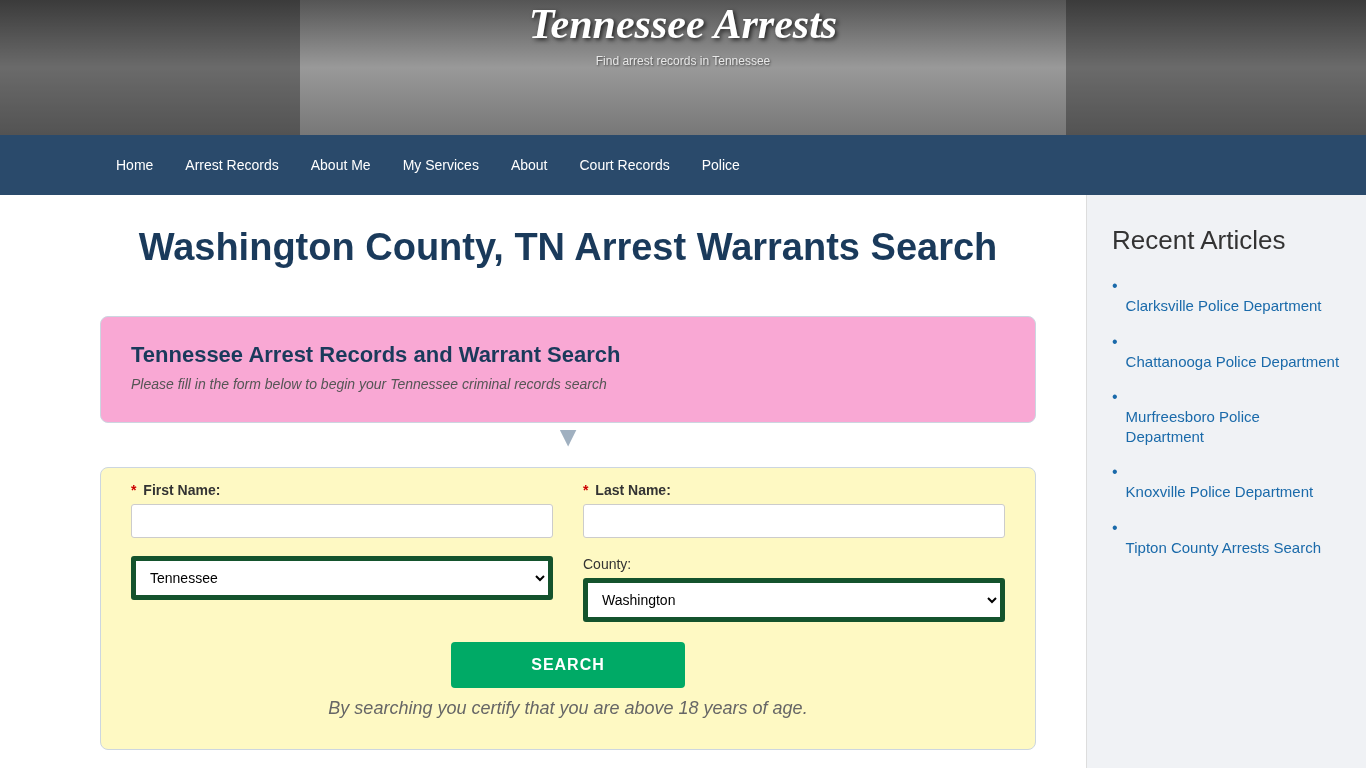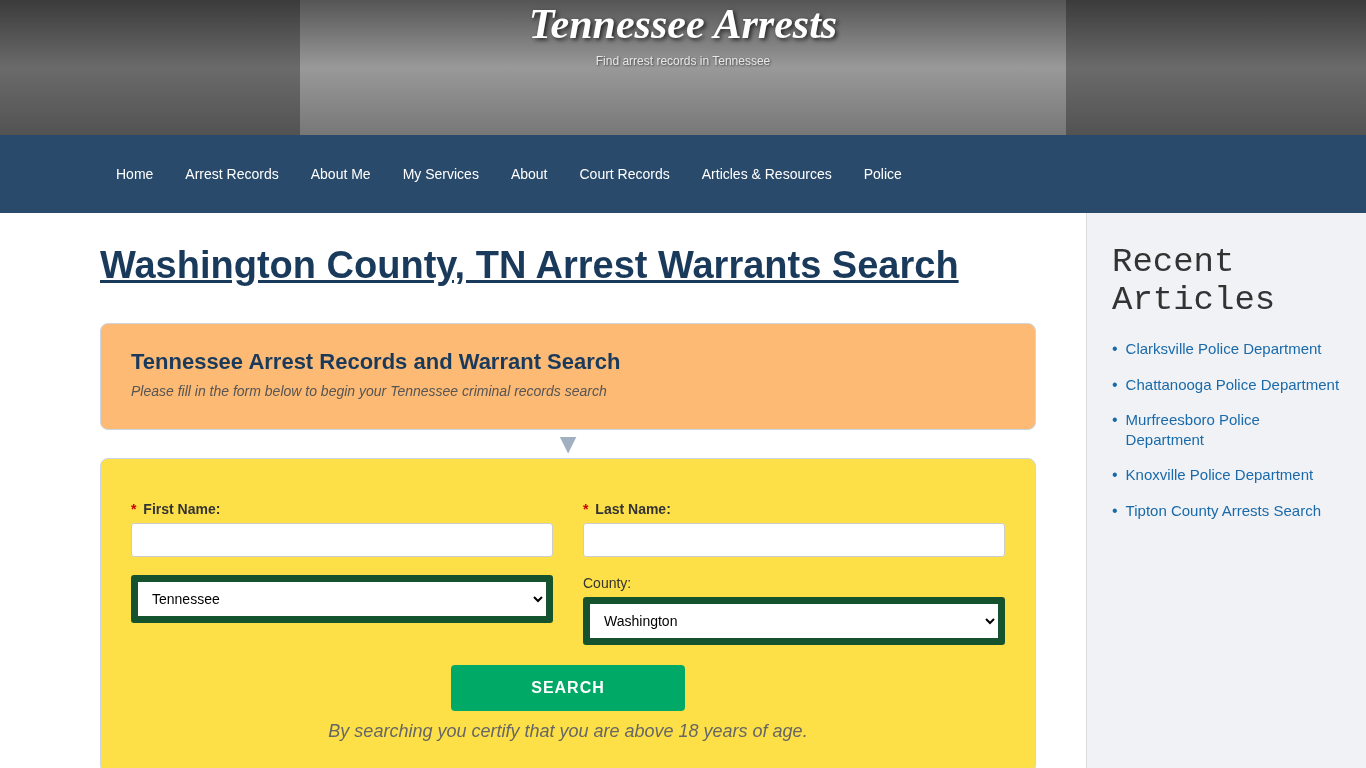--- a/index.html
+++ b/index.html
@@ -55,21 +55,21 @@
 
     
     .nav {
       background: #2a4a6b;
       width: 100%;
     }
     .nav ul {
       list-style: none;
       display: flex;
       align-items: center;
-      padding: 17px 100px;
+      padding: 8px 100px;
     }
     .nav ul li a {
       display: block;
       color: #fff;
       text-decoration: none;
       padding: 14px 16px;
       font-size: 14px;
       font-weight: normal;
       transition: background 0.2s;
     }
@@ -85,29 +85,28 @@
     .content {
       flex: 1;
       padding: 30px 50px 40px 100px;
       background: #fff;
     }
 
     .page-title {
       font-size: 38px;
       font-weight: bold;
       color: #1a3a5b;
-      text-align: left;
-      margin-bottom: 34px;
+      text-align: center;
+      margin-bottom: 45px;
       line-height: 1.2;
-      text-decoration: underline;
     }
 
     
     .search-box {
-      background: #fdba74;
+      background: #f9a8d4;
       border: 1px solid #ccd6e0;
       border-radius: 8px;
       padding: 25px 30px 30px;
       margin-bottom: 0;
       position: relative;
     }
     .search-box-title {
       font-size: 22px;
       font-weight: bold;
       color: #1a3a5b;
@@ -125,25 +124,25 @@
       text-align: center;
       font-size: 28px;
       color: #a0b0c0;
       line-height: 1;
       margin: 0;
       padding: 0;
     }
 
     
     .form-area {
-      background: #fde047;
+      background: #fef9c3;
       border: 1px solid #ccd6e0;
       border-radius: 8px;
-      padding: 42px 30px 30px;
-      margin-top: 0;
+      padding: 14px 30px 30px;
+      margin-top: 16px;
     }
 
     .form-row {
       display: flex;
       gap: 30px;
       margin-bottom: 18px;
     }
     .form-group {
       flex: 1;
     }
@@ -166,21 +165,21 @@
       width: 100%;
       padding: 8px 10px;
       border: 1px solid #ccc;
       border-radius: 3px;
       font-size: 14px;
       background: #fff;
     }
     .form-select {
       width: 100%;
       padding: 8px 10px;
-      border: 7px solid #14532d;
+      border: 5px solid #14532d;
       border-radius: 3px;
       font-size: 14px;
       background: #fff;
       cursor: pointer;
     }
 
     .search-btn-row {
       text-align: center;
       margin-top: 20px;
     }
@@ -207,25 +206,24 @@
 
     
     .sidebar {
       width: 280px;
       min-width: 280px;
       background: #f0f2f5;
       padding: 30px 25px;
       border-left: 1px solid #ddd;
     }
     .sidebar-title {
-      font-size: 34px;
+      font-size: 26px;
       color: #333;
       margin-bottom: 20px;
       font-weight: normal;
-      font-family: Liberation Mono, monospace;
     }
     .sidebar-list {
       list-style: none;
       padding: 0;
     }
     .sidebar-list li {
       display: flex;
       align-items: flex-start;
       margin-bottom: 16px;
     }
@@ -234,20 +232,21 @@
       font-size: 16px;
       margin-right: 8px;
       margin-top: 1px;
       flex-shrink: 0;
     }
     .sidebar-list li a {
       color: #1a6aaa;
       text-decoration: none;
       font-size: 15px;
       line-height: 1.3;
+      margin-top: 20px;
     }
   </style>
 </head>
 <body>
 
 <div class="header">
   <div class="header-bg"></div>
   <div class="header-bars-left"></div>
   <div class="header-bars-right"></div>
   <div class="header-content">
@@ -268,23 +267,20 @@
         <a href="#">About Me</a>
       </li>
       <li>
         <a href="#">My Services</a>
       </li>
       <li>
         <a href="#">About</a>
       </li>
       <li>
         <a href="#">Court Records</a>
-      </li>
-      <li>
-        <a href="#">Articles &amp; Resources</a>
       </li>
       <li>
         <a href="#">Police</a>
       </li>
     </ul>
 </nav>
 
 <div class="main-wrapper">
 
   <div class="content">

